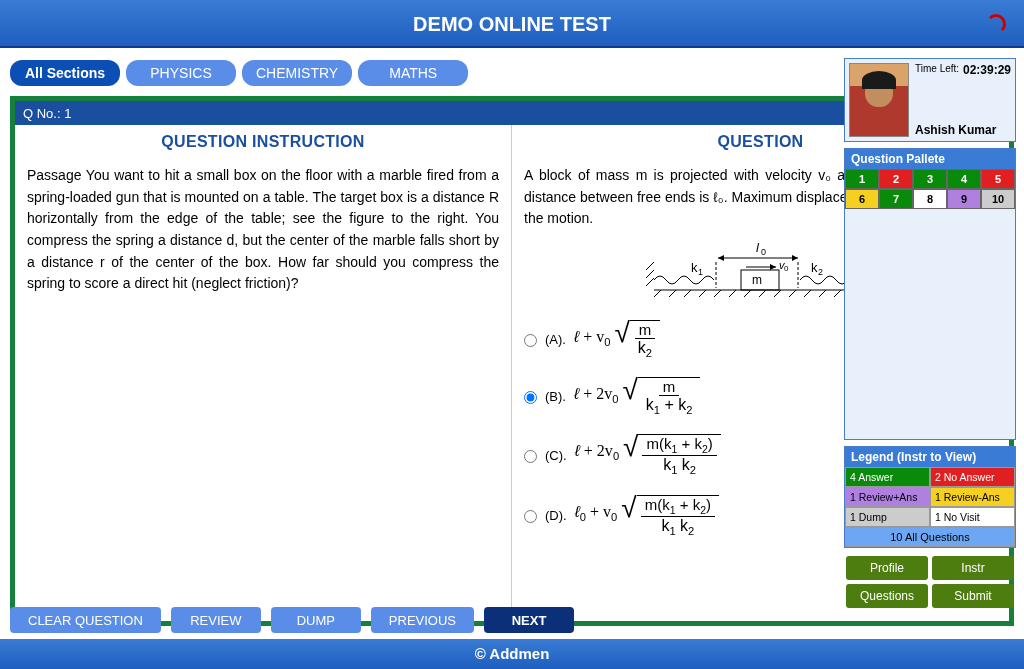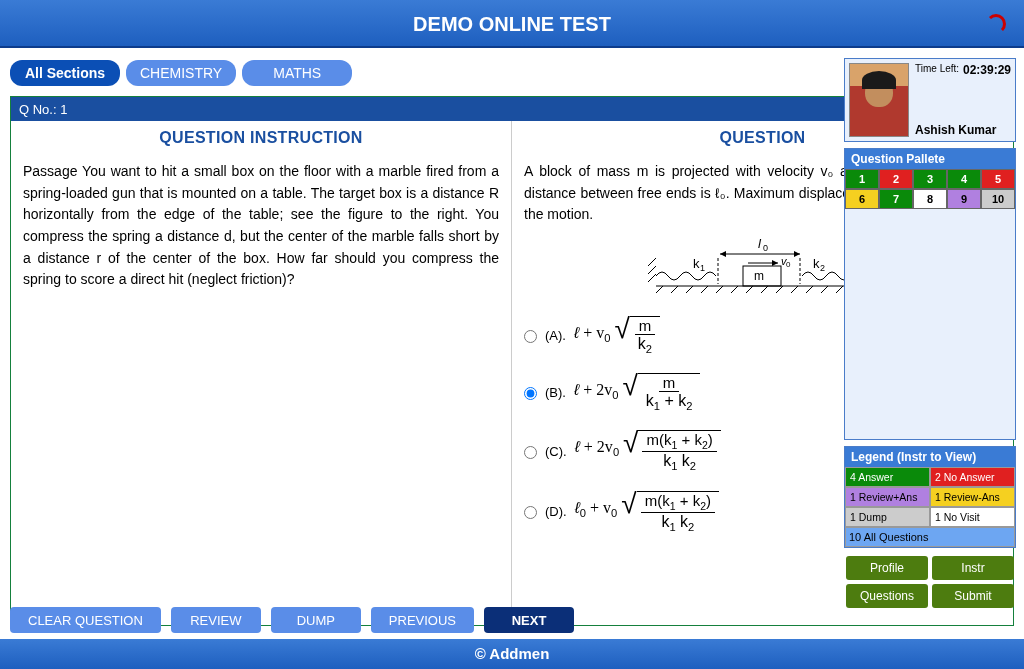--- a/index.html
+++ b/index.html
@@ -4,21 +4,21 @@
 <style>
 * { margin:0; padding:0; box-sizing:border-box; font-family:Arial,Helvetica,sans-serif; }
 body { width:1024px; height:669px; background:#fff; overflow:hidden; }
 .header-bar { height:48px; background:linear-gradient(to bottom,#3a7bd5,#1e5fbf); color:#fff; text-align:center; font-size:20px; font-weight:bold; line-height:48px; border-bottom:2px solid #0d3c8c; position:relative; }
 .header-bar .spinner { position:absolute; right:18px; top:14px; width:20px; height:20px; border:3px solid transparent; border-top-color:#c00; border-right-color:#c00; border-radius:50%; }
 .sections-row { padding:12px 10px 10px 10px; display:flex; gap:6px; }
 .section-tab { display:inline-flex; align-items:center; justify-content:center; height:26px; padding:0 14px; font-size:14px; color:#fff; border-radius:12px; cursor:pointer; min-width:110px; }
 .section-tab.active { background:#0b4fb5; font-weight:bold; }
 .section-tab.inactive { background:#5a8de8; }
 .main-row { display:flex; padding:0 10px; gap:8px; }
-.question-area { flex:1; border:1px solid #15803d; background:#fff; height:530px; display:flex; flex-direction:column; }
+.question-area { flex:1; border:5px solid #15803d; background:#fff; height:530px; display:flex; flex-direction:column; }
 .q-header { display:flex; justify-content:space-between; align-items:center; background:#1a4fa0; color:#fff; font-size:13px; padding:3px 8px; height:24px; }
 .q-header select { font-size:12px; padding:0 2px; }
 .q-body { display:flex; flex:1; }
 .q-left { width:50%; border-right:1px solid #ccc; padding:8px 12px; }
 .q-right { width:50%; padding:8px 12px; }
 .section-title { color:#1a4fa0; font-size:16px; font-weight:bold; margin-bottom:14px; letter-spacing:0.3px;text-align:center; }
 .q-text { font-size:14px; line-height:1.55; text-align:justify; }
 .diagram { margin:10px auto; display:block; }
 .option-row { display:flex; align-items:center; gap:8px; margin:10px 0 18px 0; font-size:13px; }
 .option-row input { margin-top:2px; }
@@ -37,21 +37,21 @@
 .profile-card .timer-row { display:flex; justify-content:space-between; font-size:10px; }
 .profile-card .timer-val { font-size:12px; font-weight:bold; }
 .profile-card .name { font-size:12px; font-weight:bold; }
 .panel-box { border:1px solid #4a7cc9; }
 .panel-head { background:#3a7bd5; color:#fff; font-size:12px; font-weight:bold; padding:3px 6px; }
 .palette-grid { display:grid; grid-template-columns:repeat(5,1fr); }
 .palette-cell { height:20px; font-size:11px; font-weight:bold; display:flex; align-items:center; justify-content:center; border:1px solid #666; cursor:pointer; }
 .palette-body { height:230px; background:#e8f0fc; }
 .legend-grid { display:grid; grid-template-columns:1fr 1fr; }
 .legend-cell { font-size:10.5px; padding:3px 4px; border:1px solid #999; }
-.legend-full { grid-column:1/3; background:#6da6f2; text-align:left; font-size:11px; padding:3px; border:1px solid #999; }
+.legend-full { grid-column:1/3; background:#6da6f2; text-align:center; font-size:11px; padding:3px; border:1px solid #999; }
 .c-green { background:#0a8a0a; color:#fff; }
 .c-red { background:#e02020; color:#fff; }
 .c-purple { background:#b080e0; }
 .c-yellow { background:#f5d020; }
 .c-gray { background:#ccc; }
 .c-white { background:#fff; }
 .side-btns { display:grid; grid-template-columns:1fr 1fr; gap:4px; padding:2px; }
 .side-btn { background:#4d7c0f; color:#fff; font-size:12px; padding:5px 0; text-align:center; border-radius:3px; cursor:pointer; }
 .bottom-row { position:absolute; bottom:36px; left:10px; display:flex; gap:10px; }
 .bottom-btn { display:inline-flex; align-items:center; justify-content:center; height:26px; padding:0 18px; font-size:13px; color:#fff; border-radius:4px; cursor:pointer; min-width:90px; }
@@ -64,20 +64,21 @@
 </head>
 <body>
 
 <div class="header-bar">
   <span>DEMO ONLINE TEST</span>
   <span class="spinner"></span>
 </div>
 
 <div class="sections-row" id="sections-row">
     <div class="section-tab active">All Sections</div>
+    <div class="section-tab inactive">PHYSICS</div>
     <div class="section-tab inactive">CHEMISTRY</div>
     <div class="section-tab inactive">MATHS</div>
   </div>
 
 <div class="main-row">
   <div class="question-area">
     <div class="q-header">
       <span>Q No.: 1</span>
       <span>
         <span style="font-size:12px;">View in:</span>

